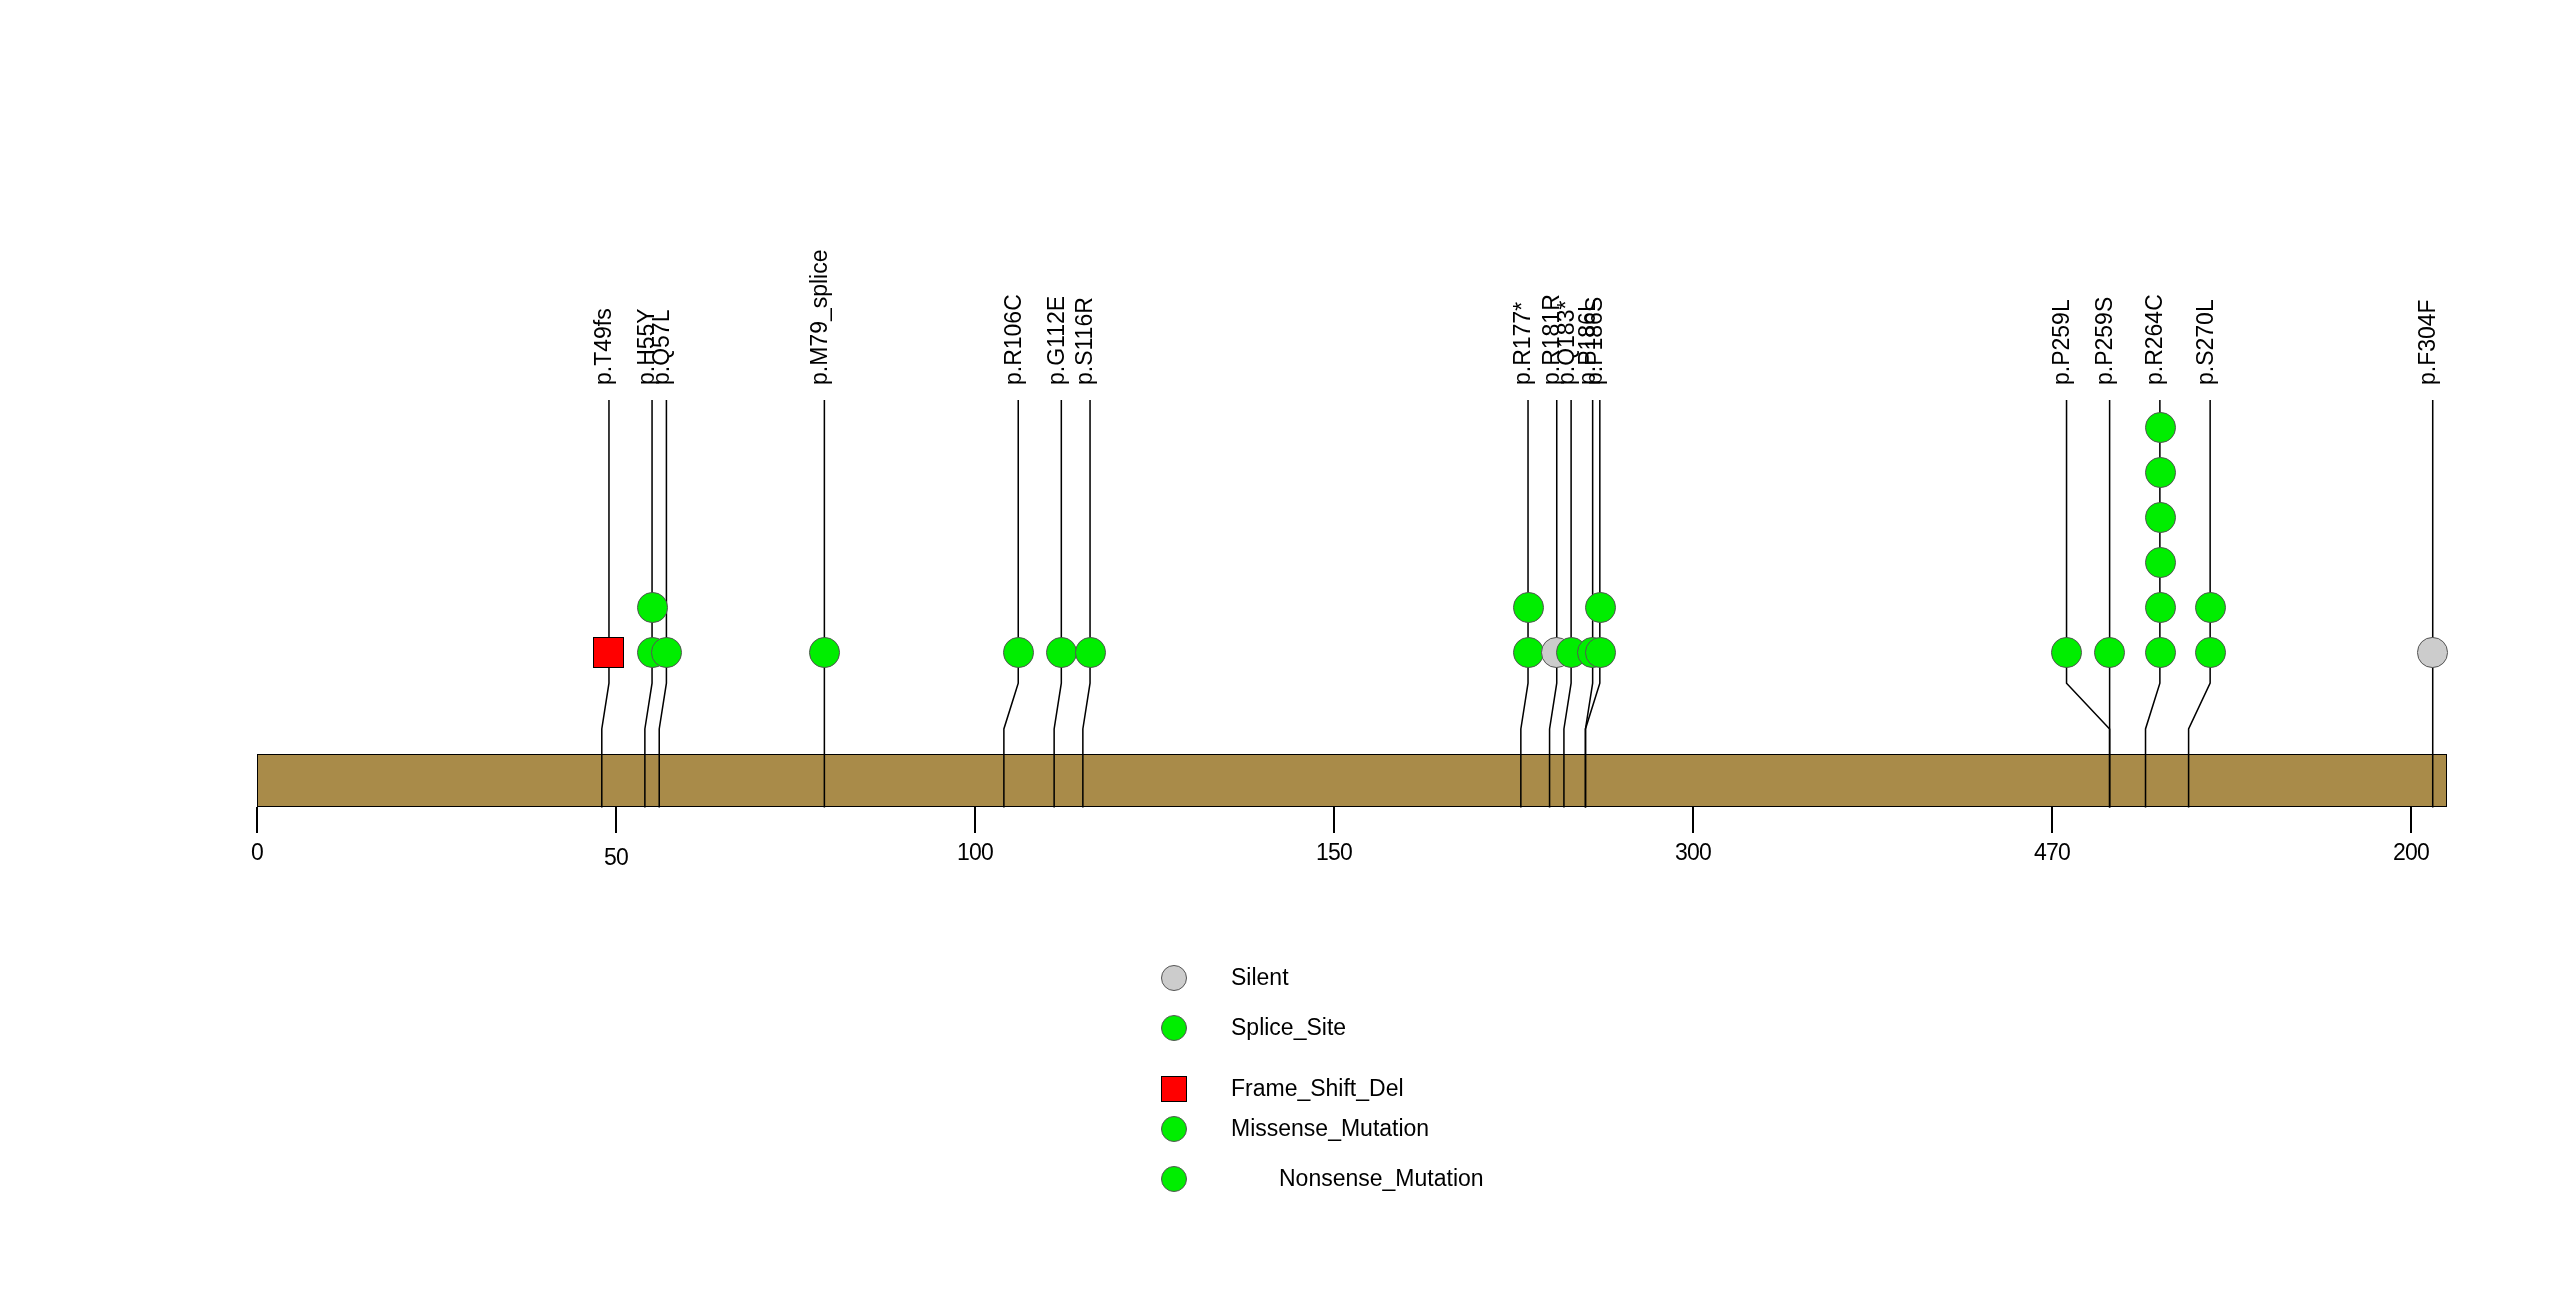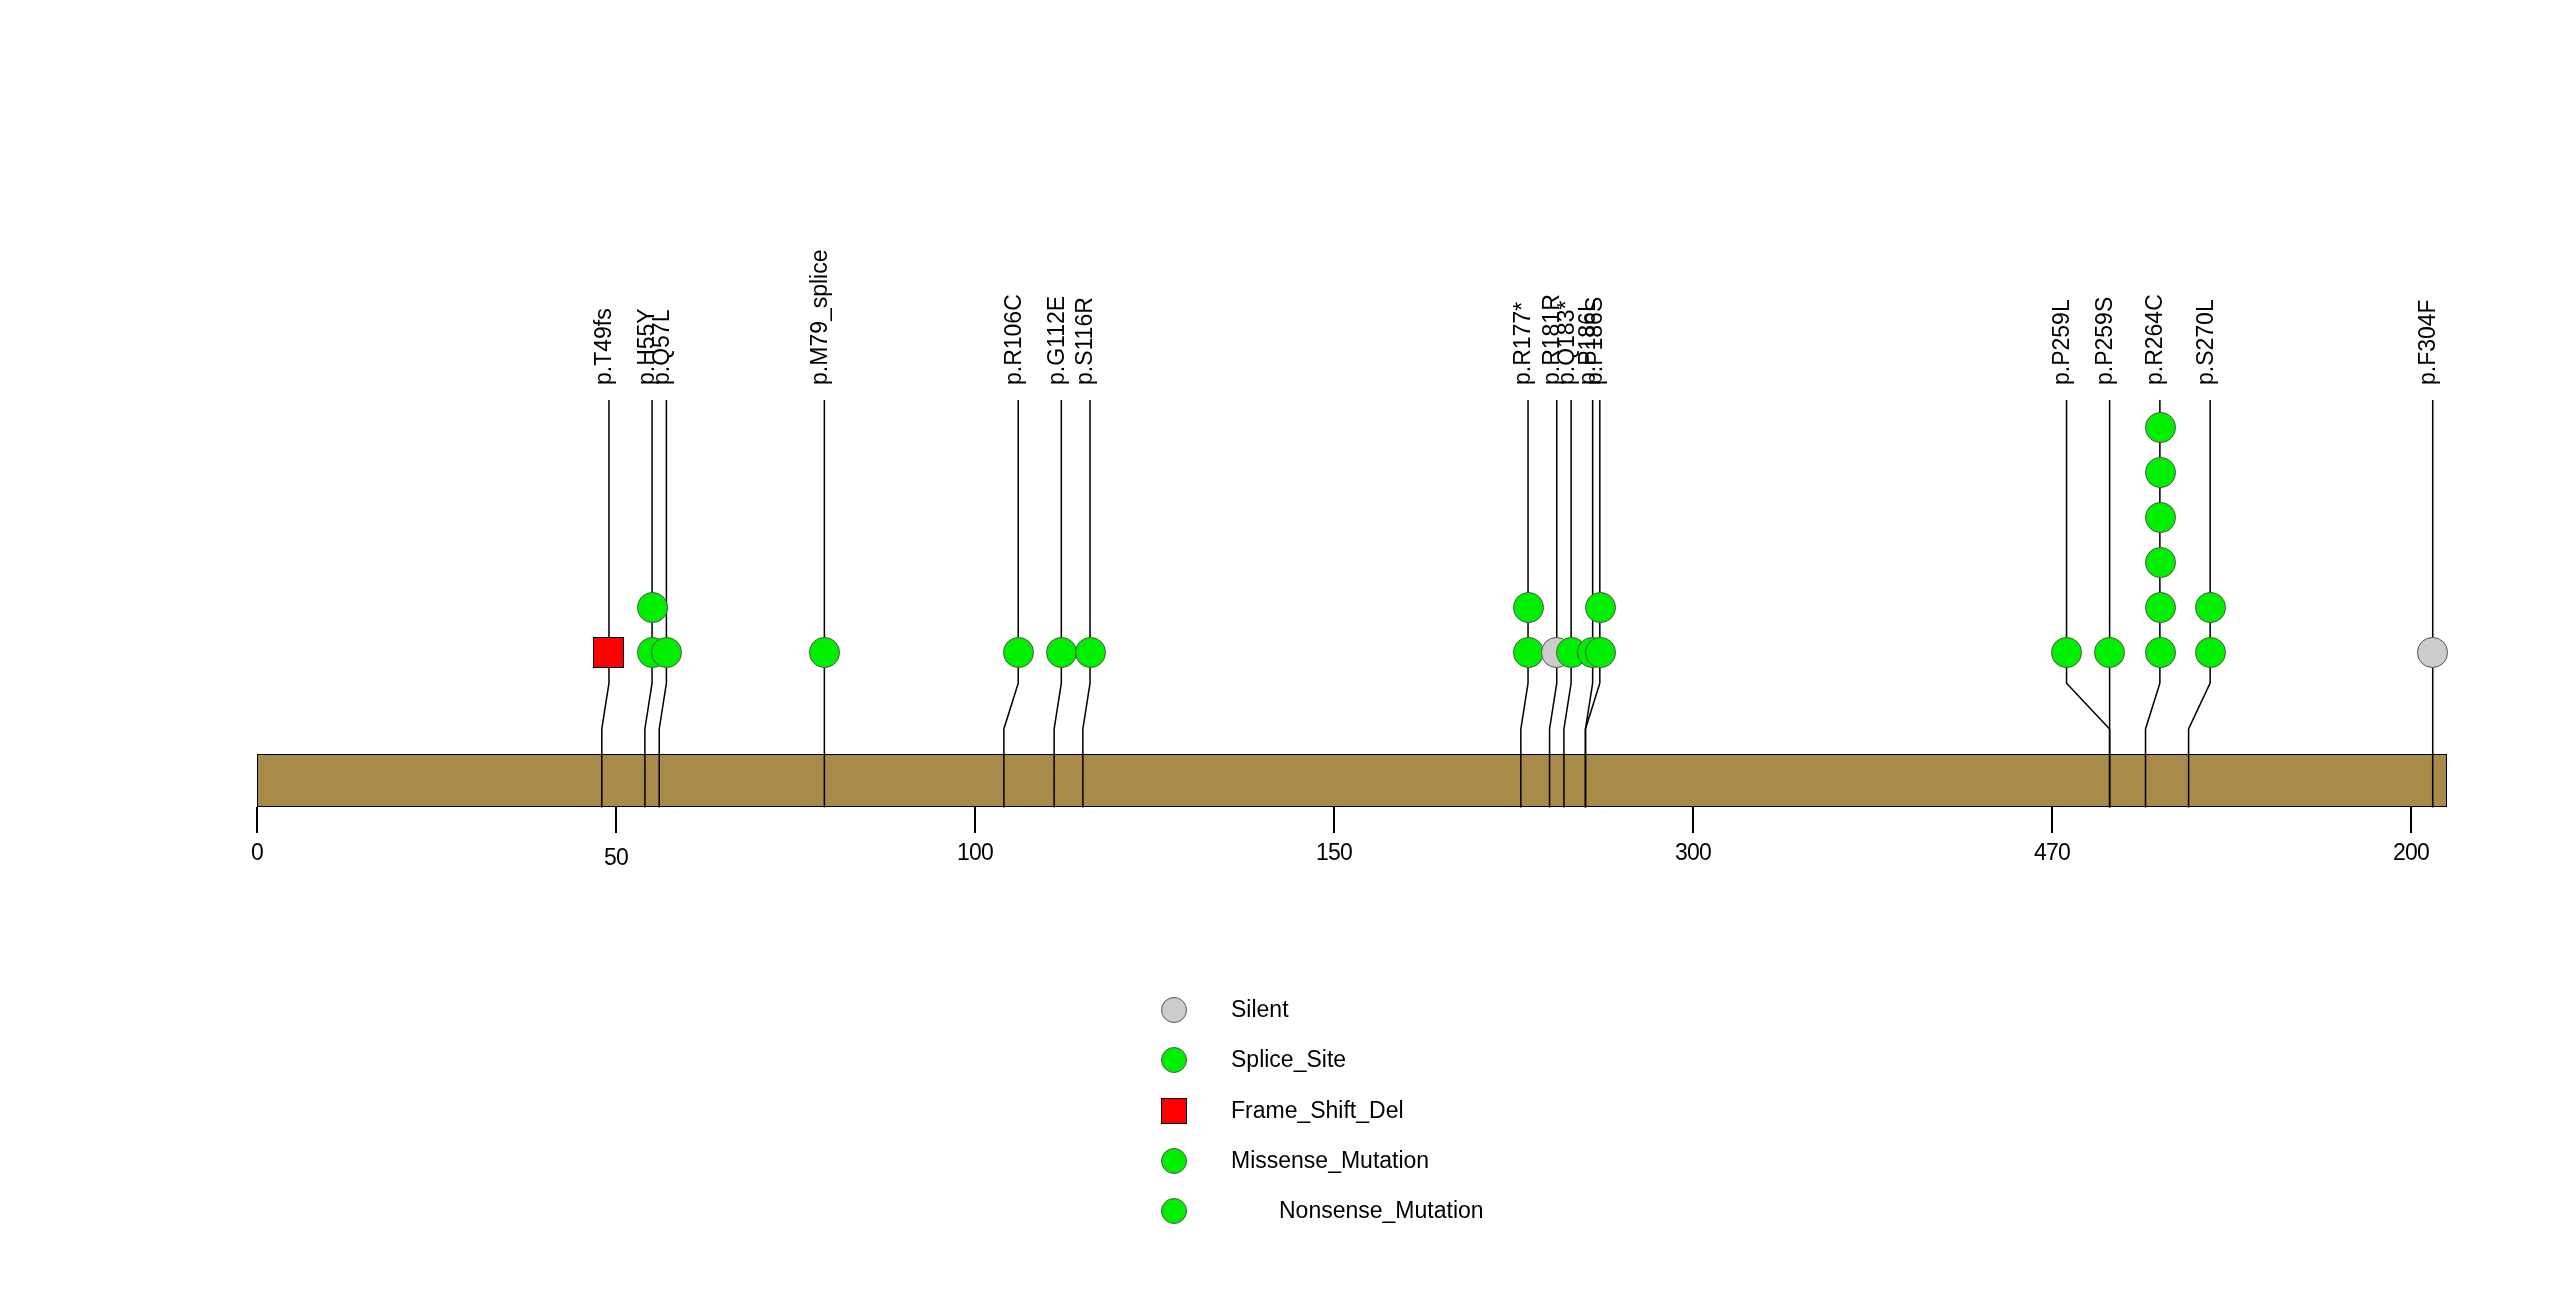--- a/index.html
+++ b/index.html
@@ -78,21 +78,20 @@
   }
 
   
   .legend {
     position: absolute;
   }
   .legend-row {
     position: absolute;
     display: flex;
     align-items: center;
-    margin-top: 32px;
   }
   .legend-swatch {
     width: 26px;
     height: 26px;
     box-sizing: border-box;
     border: 0.8px solid #555555;
     flex: 0 0 auto;
   }
   .legend-swatch.circle { border-radius: 50%; }
   .legend-swatch.square { border-radius: 0; border-color: #000000; }
@@ -196,21 +195,21 @@
 
   <div class="legend" id="legend" style="left: 1161px; top: 964px;">
       <div class="legend-row" style="top: 0px; left: 0px;">
         <div class="legend-swatch circle" style="background: rgb(204, 204, 204);"></div>
         <div class="legend-text">Silent</div>
       </div>
       <div class="legend-row" style="top: 50px; left: 0px;">
         <div class="legend-swatch circle" style="background: rgb(0, 238, 0);"></div>
         <div class="legend-text">Splice_Site</div>
       </div>
-      <div class="legend-row" style="top: 101px; left: 0px; align-items: center;">
+      <div class="legend-row" style="top: 111px; left: 0px; align-items: center;">
         <div class="legend-swatch square" style="background: rgb(255, 0, 0);"></div>
         <div class="legend-text">Frame_Shift_Del</div>
       </div>
       <div class="legend-row" style="top: 151px; left: 0px;">
         <div class="legend-swatch circle" style="background: rgb(0, 238, 0);"></div>
         <div class="legend-text">Missense_Mutation</div>
       </div>
       <div class="legend-row" style="top: 201px; left: 0px; gap: 48px;">
         <div class="legend-swatch circle" style="background: rgb(0, 238, 0);"></div>
         <div class="legend-text">Nonsense_Mutation</div>

